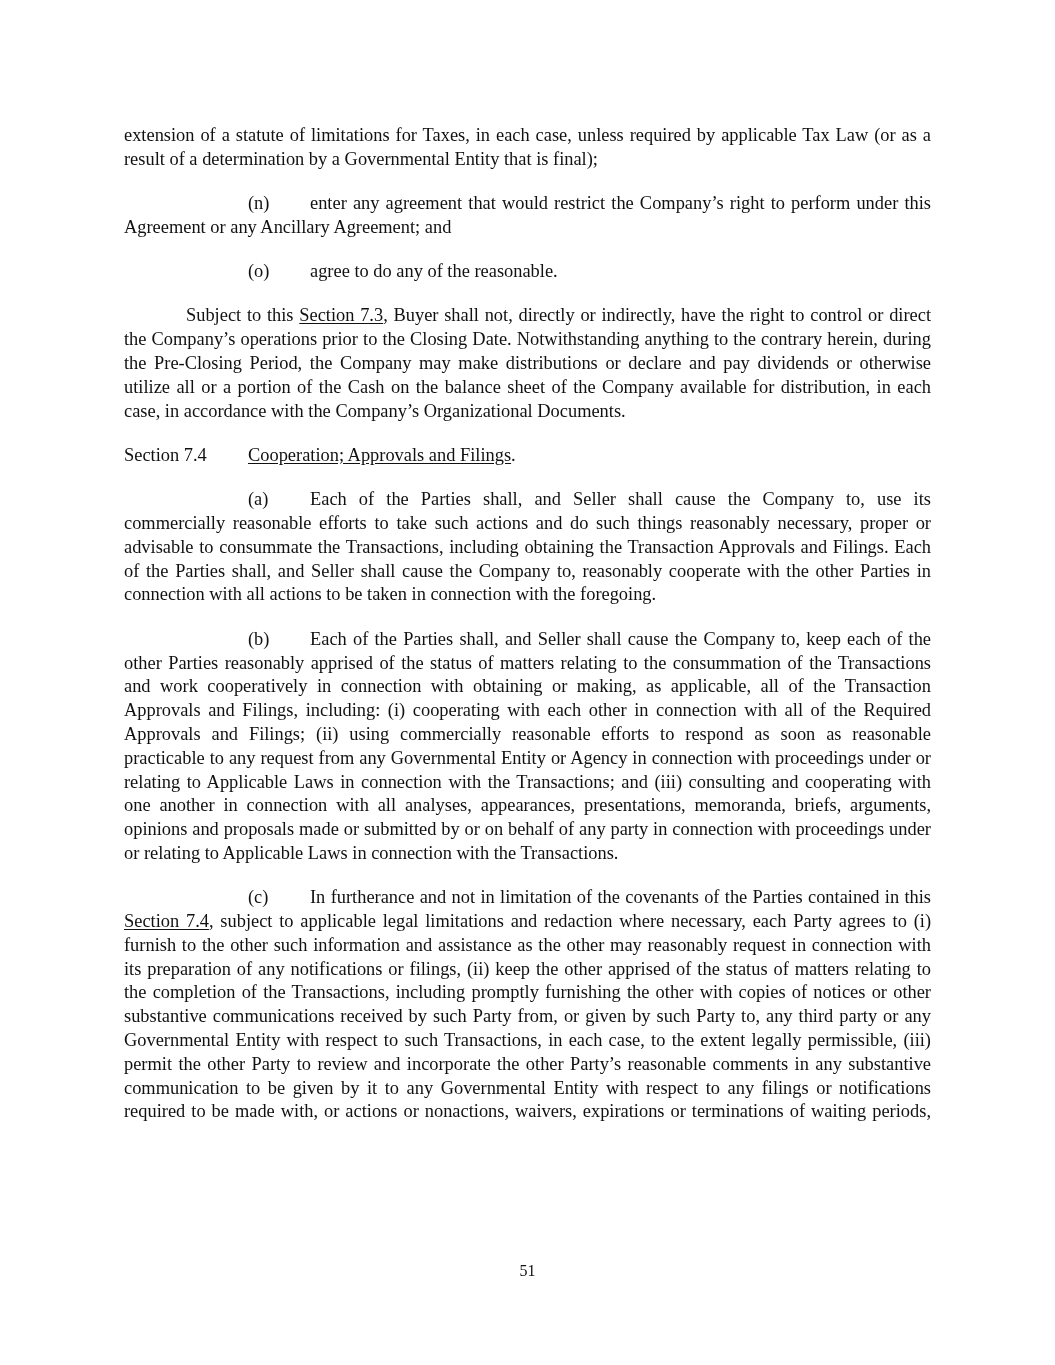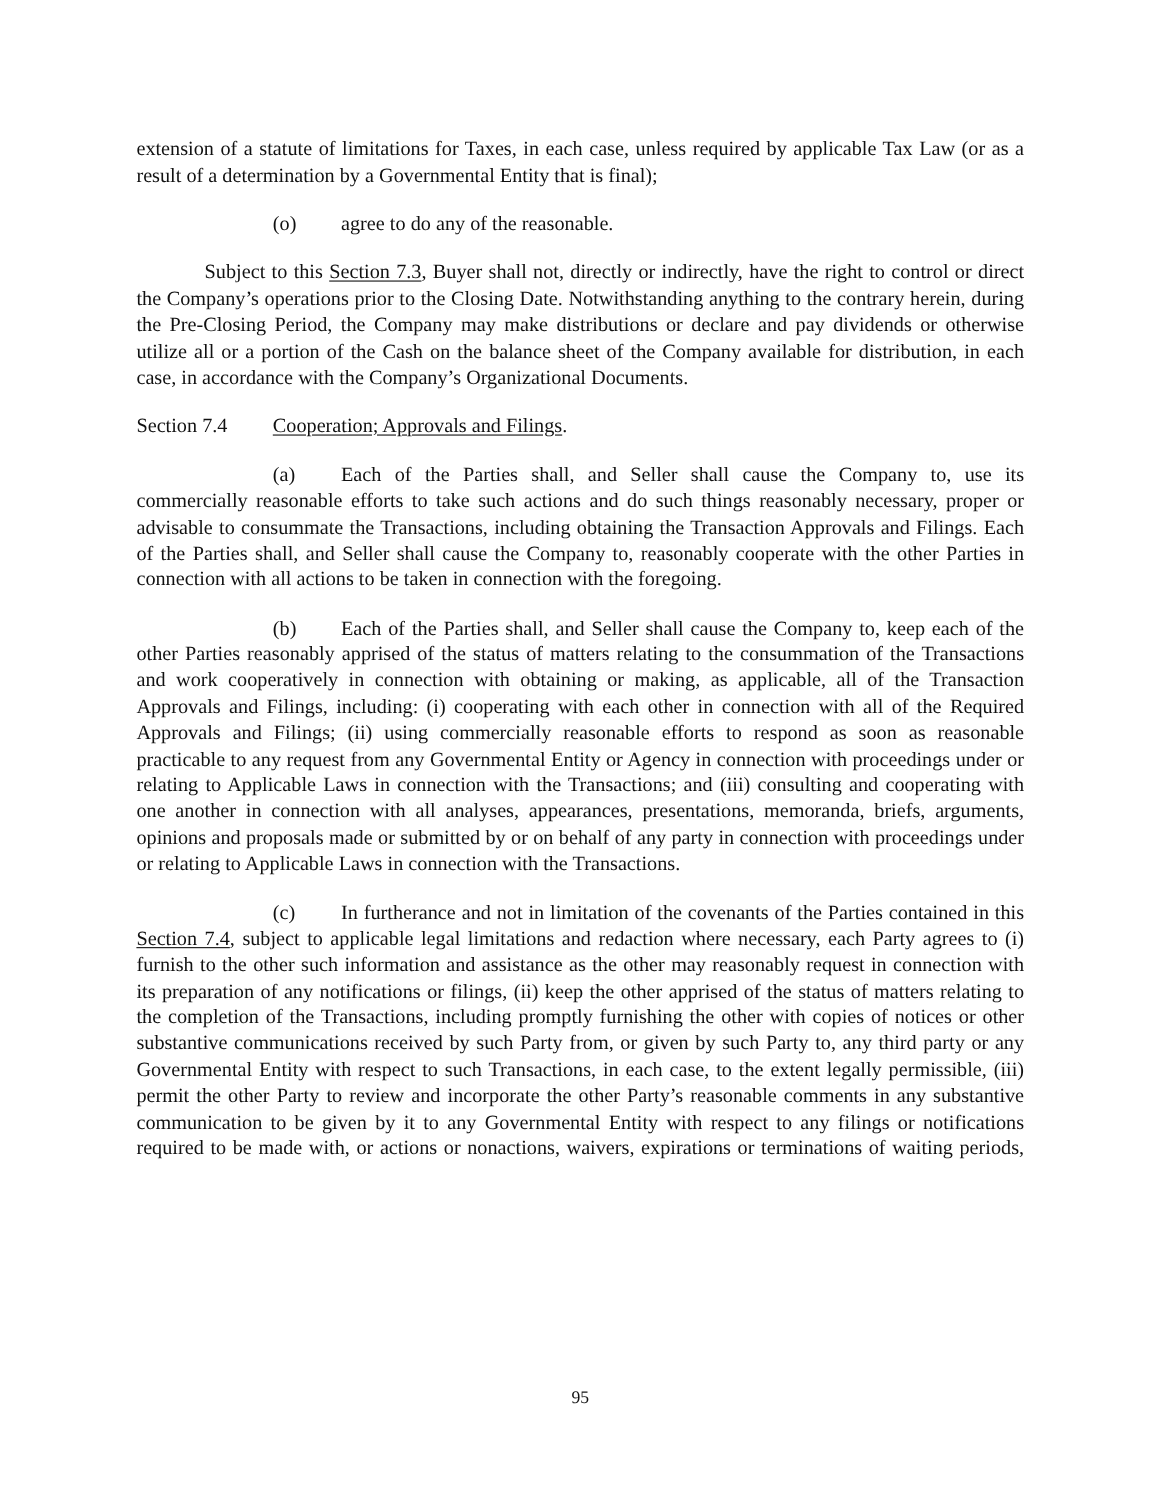--- a/index.html
+++ b/index.html
@@ -21,28 +21,29 @@
     font-family: "Liberation Serif", "DejaVu Serif", serif; font-size: 16px; color: #111;
   }
 </style>
 </head>
 <body>
 
 <div class="page">
 
   <p>extension of a statute of limitations for Taxes, in each case, unless required by applicable Tax Law (or as a result of a determination by a Governmental Entity that is final);</p>
 
+  <p class="gap sub-indent"><span class="tab-label">(n)</span><span>enter any agreement that would restrict the Company’s right to perform under this Agreement or any Ancillary Agreement; and</span></p>
 
   <p class="gap sub-indent"><span class="tab-label">(o)</span><span>agree to do any of the reasonable.</span></p>
 
   <p class="gap para-indent"><span>Subject to this </span><span class="u">Section 7.3</span><span>, Buyer shall not, directly or indirectly, have the right to control or direct the Company’s operations prior to the Closing Date.  Notwithstanding anything to the contrary herein, during the Pre-Closing Period, the Company may make distributions or declare and pay dividends or otherwise utilize all or a portion of the Cash on the balance sheet of the Company available for distribution, in each case, in accordance with the Company’s Organizational Documents.</span></p>
 
   <p class="gap"><span class="heading-num">Section 7.4</span><span class="u">Cooperation; Approvals and Filings</span><span>.</span></p>
 
   <p class="gap sub-indent"><span class="tab-label">(a)</span><span>Each of the Parties shall, and Seller shall cause the Company to, use its commercially reasonable efforts to take such actions and do such things reasonably necessary, proper or advisable to consummate the Transactions, including obtaining the Transaction Approvals and Filings.  Each of the Parties shall, and Seller shall cause the Company to, reasonably cooperate with the other Parties in connection with all actions to be taken in connection with the foregoing.</span></p>
 
   <p class="gap sub-indent"><span class="tab-label">(b)</span><span>Each of the Parties shall, and Seller shall cause the Company to, keep each of the other Parties reasonably apprised of the status of matters relating to the consummation of the Transactions and work cooperatively in connection with obtaining or making, as applicable, all of the Transaction Approvals and Filings, including:  (i) cooperating with each other in connection with all of the Required Approvals and Filings; (ii) using commercially reasonable efforts to respond as soon as reasonable practicable to any request from any Governmental Entity or Agency in connection with proceedings under or relating to Applicable Laws in connection with the Transactions; and (iii) consulting and cooperating with one another in connection with all analyses, appearances, presentations, memoranda, briefs, arguments, opinions and proposals made or submitted by or on behalf of any party in connection with proceedings under or relating to Applicable Laws in connection with the Transactions.</span></p>
 
   <p class="gap sub-indent" style="text-align-last: justify;"><span class="tab-label">(c)</span><span>In furtherance and not in limitation of the covenants of the Parties contained in this </span><span class="u">Section 7.4</span><span>, subject to applicable legal limitations and redaction where necessary, each Party agrees to (i) furnish to the other such information and assistance as the other may reasonably request in connection with its preparation of any notifications or filings, (ii) keep the other apprised of the status of matters relating to the completion of the Transactions, including promptly furnishing the other with copies of notices or other substantive communications received by such Party from, or given by such Party to, any third party or any Governmental Entity with respect to such Transactions, in each case, to the extent legally permissible, (iii) permit the other Party to review and incorporate the other Party’s reasonable comments in any substantive communication to be given by it to any Governmental Entity with respect to any filings or notifications required to be made with, or actions or nonactions, waivers, expirations or terminations of waiting periods,</span></p>
 
 </div>
 
-<div class="page-number">95</div>
+<div class="page-number">51</div>
 
 </body></html>

